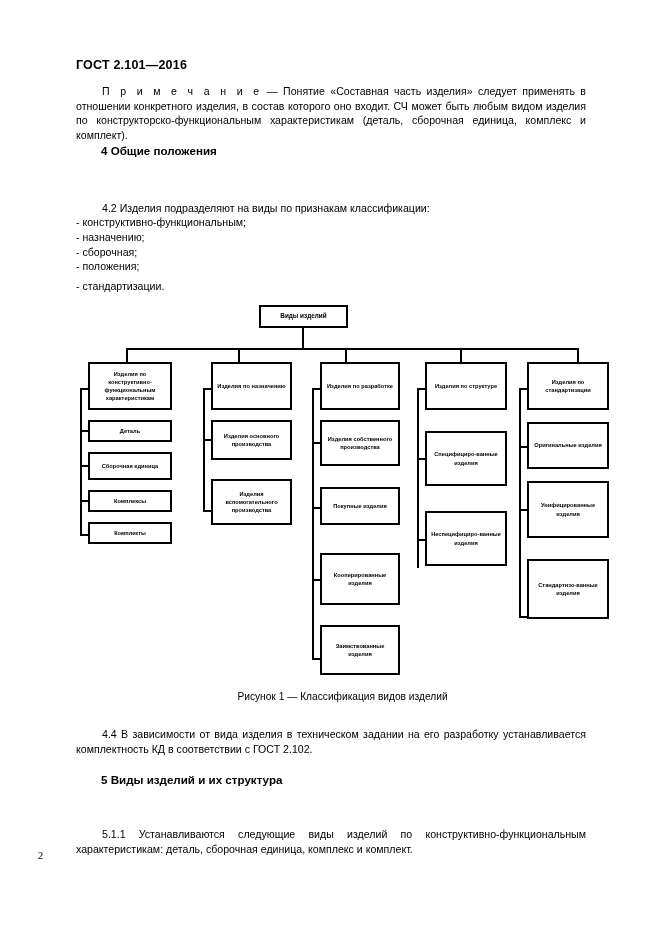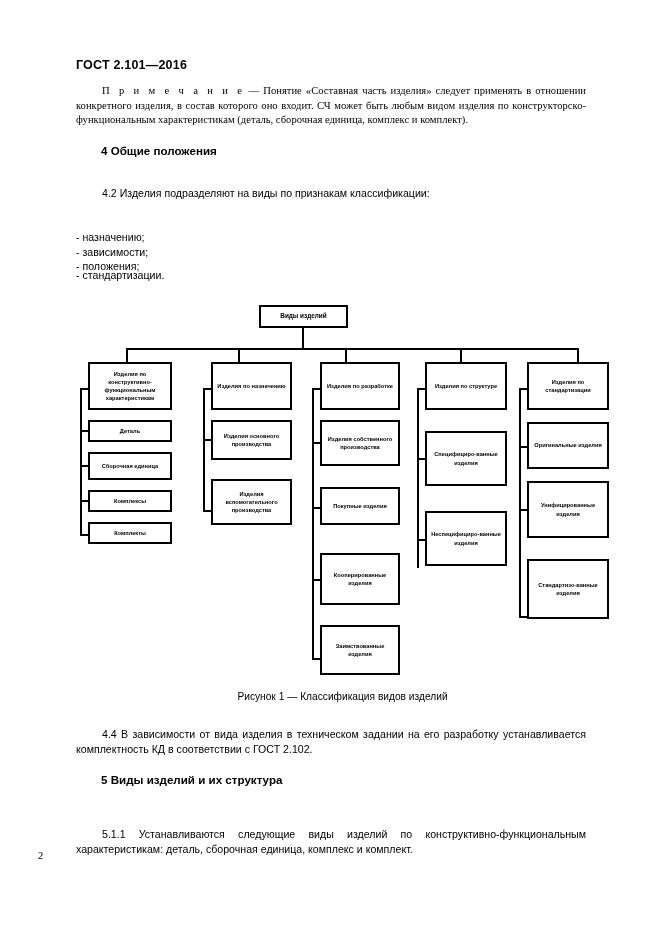--- a/index.html
+++ b/index.html
@@ -43,21 +43,20 @@
     line-height: 14.6px;
     color: #000;
     text-align: justify;
     text-justify: inter-word;
   }
   .txt.nojust { text-align: left; }
   .ind { display: inline-block; width: 26px; }
 
   .note {
     top: 84px;
-    font-family: Liberation Serif, serif;
   }
   .note .spaced {
     letter-spacing: 2.6px;
   }
 
   .h2 {
     position: absolute;
     left: 101px;
     font-size: 11.6px;
     font-weight: bold;
@@ -132,26 +131,27 @@
 
     <div class="txt note">
       <span class="ind"></span><span class="spaced">П р и м е ч а н и е</span>
       <span>—</span>
       <span>Понятие «Составная часть изделия» следует применять в отношении конкретного изделия, в состав которого оно входит. СЧ может быть любым видом изделия по конструкторско-функциональным характеристикам (деталь, сборочная единица, комплекс и комплект).</span>
     </div>
 
     <div class="h2" style="top:144px">4  Общие положения</div>
 
 
-    <div class="txt nojust" style="top:186px"><span class="ind"></span><span>4.2  Изделия подразделяют на виды по признакам классификации:</span></div>
-
+    <div class="txt nojust" style="top:201px"><span class="ind"></span><span>4.2  Изделия подразделяют на виды по признакам классификации:</span></div>
+
+    <div class="txt nojust" style="top:215px">- конструктивно-функциональным;</div>
     <div class="txt nojust" style="top:230px">- назначению;</div>
-    <div class="txt nojust" style="top:245px">- зависимости;</div>
+    <div class="txt nojust" style="top:245px">- сборочная;</div>
     <div class="txt nojust" style="top:259px">- положения;</div>
-    <div class="txt nojust" style="top:268px">- стандартизации.</div>
+    <div class="txt nojust" style="top:279px">- стандартизации.</div>
 
 
     <div class="diagram">
 
       <div class="dgm-box root" style="left:259px; top:9px; width:89px; height:23px;">Виды изделий</div>
 
       <div class="ln" style="left:302px; top:32px; width:2.2px; height:20px;"></div>
 
       <div class="ln" style="left:126px; top:52px; width:453px; height:2.2px;"></div>
 

